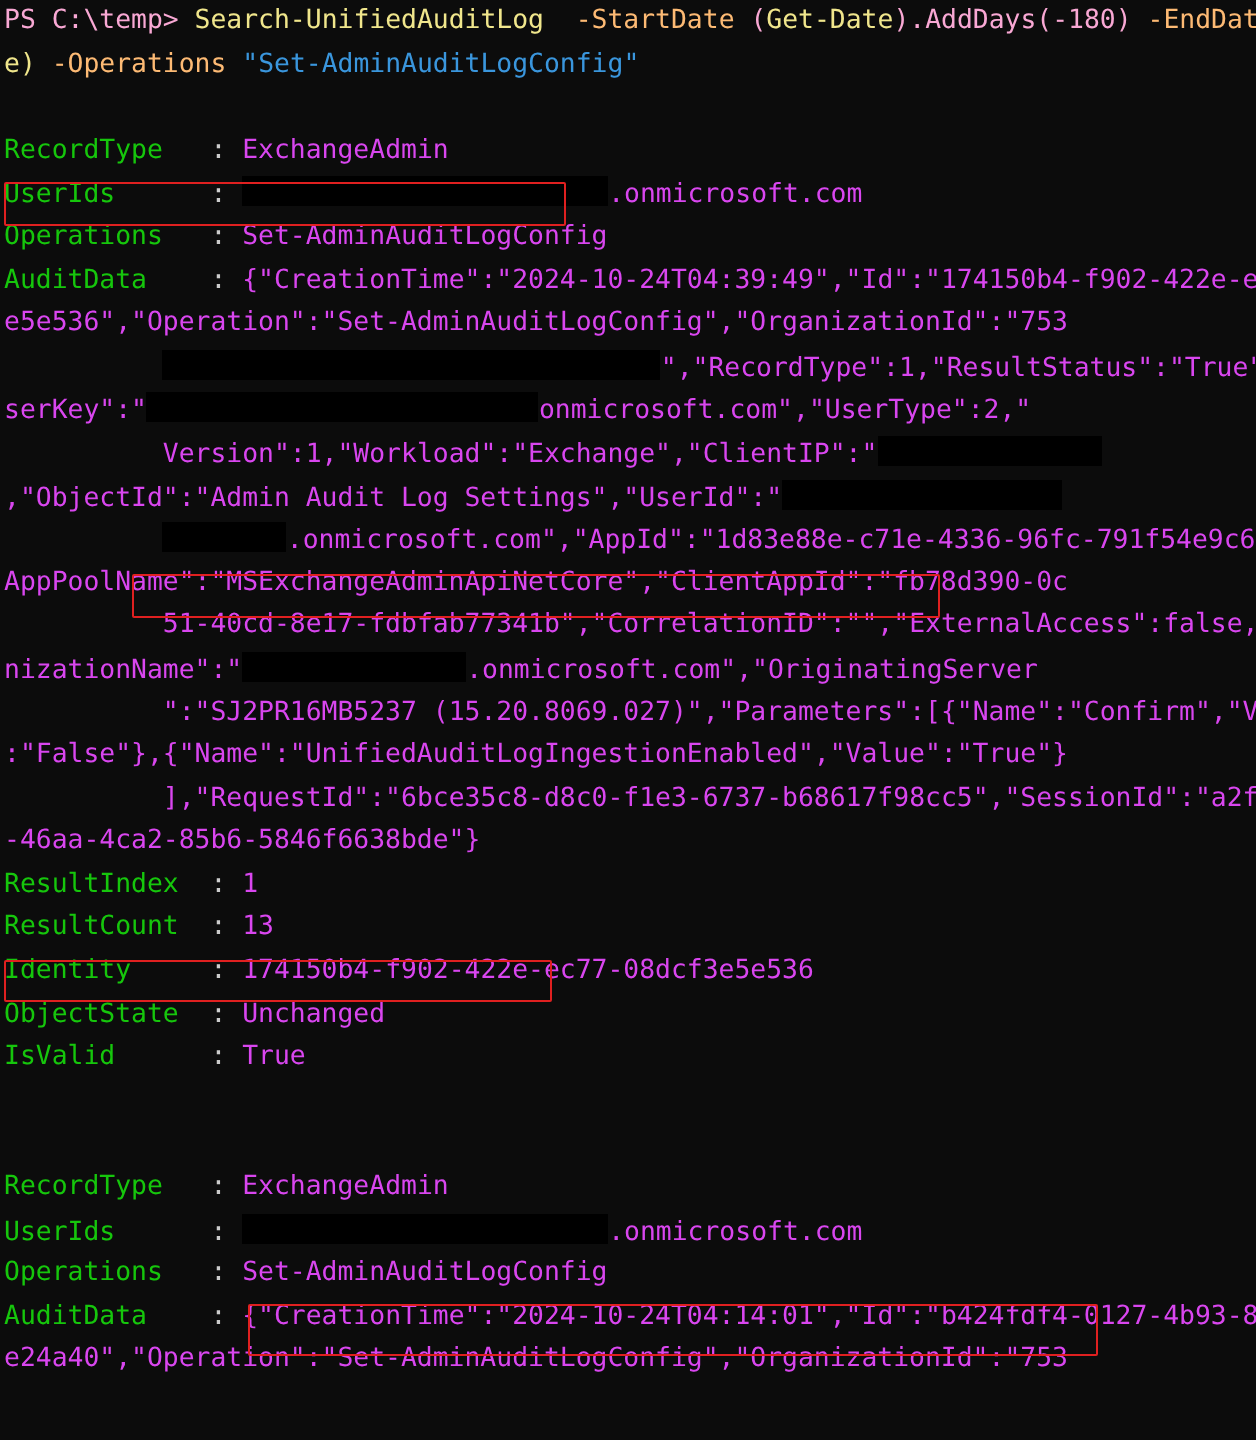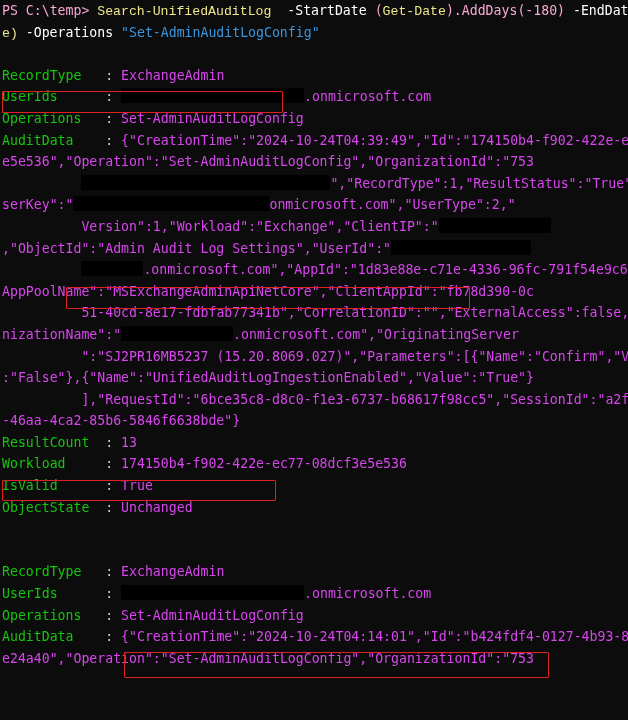--- a/index.html
+++ b/index.html
@@ -28,22 +28,22 @@
     line-height: 21.6px;
     font-size: 13.2px;
     white-space: pre;
     letter-spacing: 0px;
     padding-left: 2px;
     color: #CCCCCC;
   }
   
   .c-white   { color: #f9a8d4; }
   .c-default { color: #CCCCCC; }
-  .c-cmdlet  { color: #F0E68C; font-family: Liberation Mono, monospace; }   
-  .c-param   { color: #ffffff; text-align: right; }   
+  .c-cmdlet  { color: #F0E68C; }   
+  .c-param   { color: #fdba74; text-align: right; }   
   .c-string  { color: #3A96DD; }   
   .c-prop    { color: #16C60C; }   
   .c-value   { color: #d946ef; }
 
   
   .redact {
     display: inline-block;
     background: #000000;
     color: transparent;
     vertical-align: baseline;
@@ -101,28 +101,29 @@
   <div class="line"><span class="c-value">nizationName":"</span><span class="redact" style="width:112px"></span><span class="c-value">.onmicrosoft.com","OriginatingServer</span></div>
 
   <div class="line"><span class="c-default">          </span><span class="c-value">":"SJ2PR16MB5237 (15.20.8069.027)","Parameters":[{"Name":"Confirm","Value"</span></div>
 
   <div class="line"><span class="c-value">:"False"},{"Name":"UnifiedAuditLogIngestionEnabled","Value":"True"}</span></div>
 
   <div class="line"><span class="c-default">          </span><span class="c-value">],"RequestId":"6bce35c8-d8c0-f1e3-6737-b68617f98cc5","SessionId":"a2fdaad6</span></div>
 
   <div class="line"><span class="c-value">-46aa-4ca2-85b6-5846f6638bde"}</span></div>
 
+  <div class="line"><span class="c-prop">ResultIndex</span><span class="c-default">  : </span><span class="c-value">1</span></div>
 
   <div class="line"><span class="c-prop">ResultCount</span><span class="c-default">  : </span><span class="c-value">13</span></div>
 
-  <div class="line"><span class="c-prop">Workload</span><span class="c-default">     : </span><span class="c-value">174150b4-f902-422e-ec77-08dcf3e5e536</span></div>
+  <div class="line"><span class="c-prop">Identity</span><span class="c-default">     : </span><span class="c-value">174150b4-f902-422e-ec77-08dcf3e5e536</span></div>
+
+  <div class="line"><span class="c-prop">ObjectState</span><span class="c-default">  : </span><span class="c-value">Unchanged</span></div>
 
   <div class="line"><span class="c-prop">IsValid</span><span class="c-default">      : </span><span class="c-value">True</span></div>
-
-  <div class="line"><span class="c-prop">ObjectState</span><span class="c-default">  : </span><span class="c-value">Unchanged</span></div>
 
   <div class="line"> </div>
   <div class="line"> </div>
 
   <div class="line"><span class="c-prop">RecordType</span><span class="c-default">   : </span><span class="c-value">ExchangeAdmin</span></div>
 
 
   <div class="line"><span class="c-prop">UserIds</span><span class="c-default">      : </span><span class="redact" style="width:183px"></span><span class="c-value">.onmicrosoft.com</span></div>
 
   <div class="line"><span class="c-prop">Operations</span><span class="c-default">   : </span><span class="c-value">Set-AdminAuditLogConfig</span></div>

